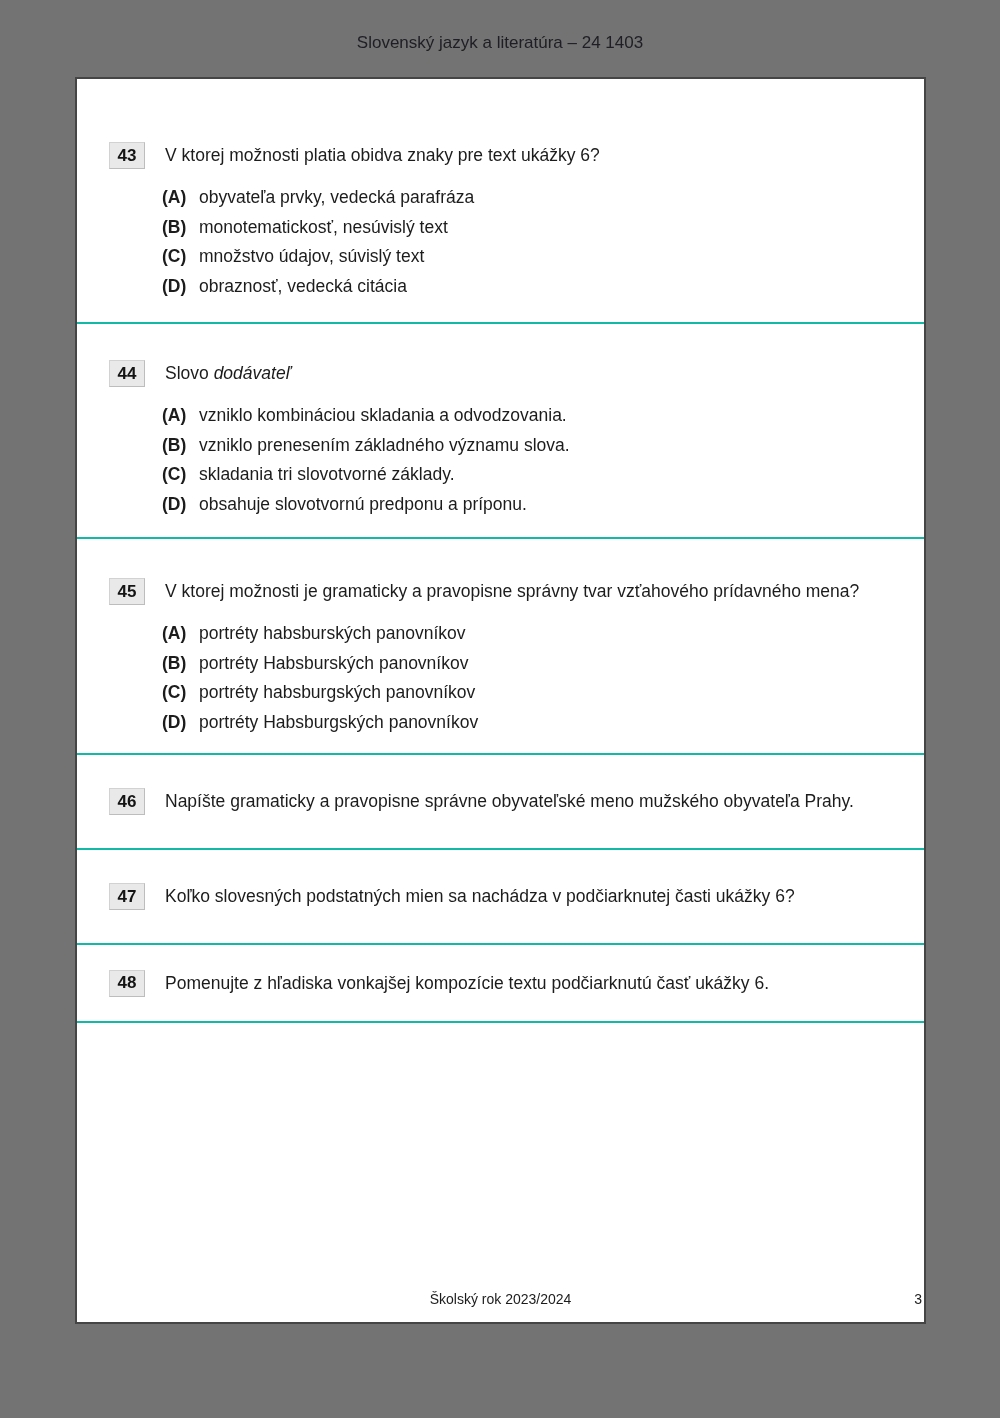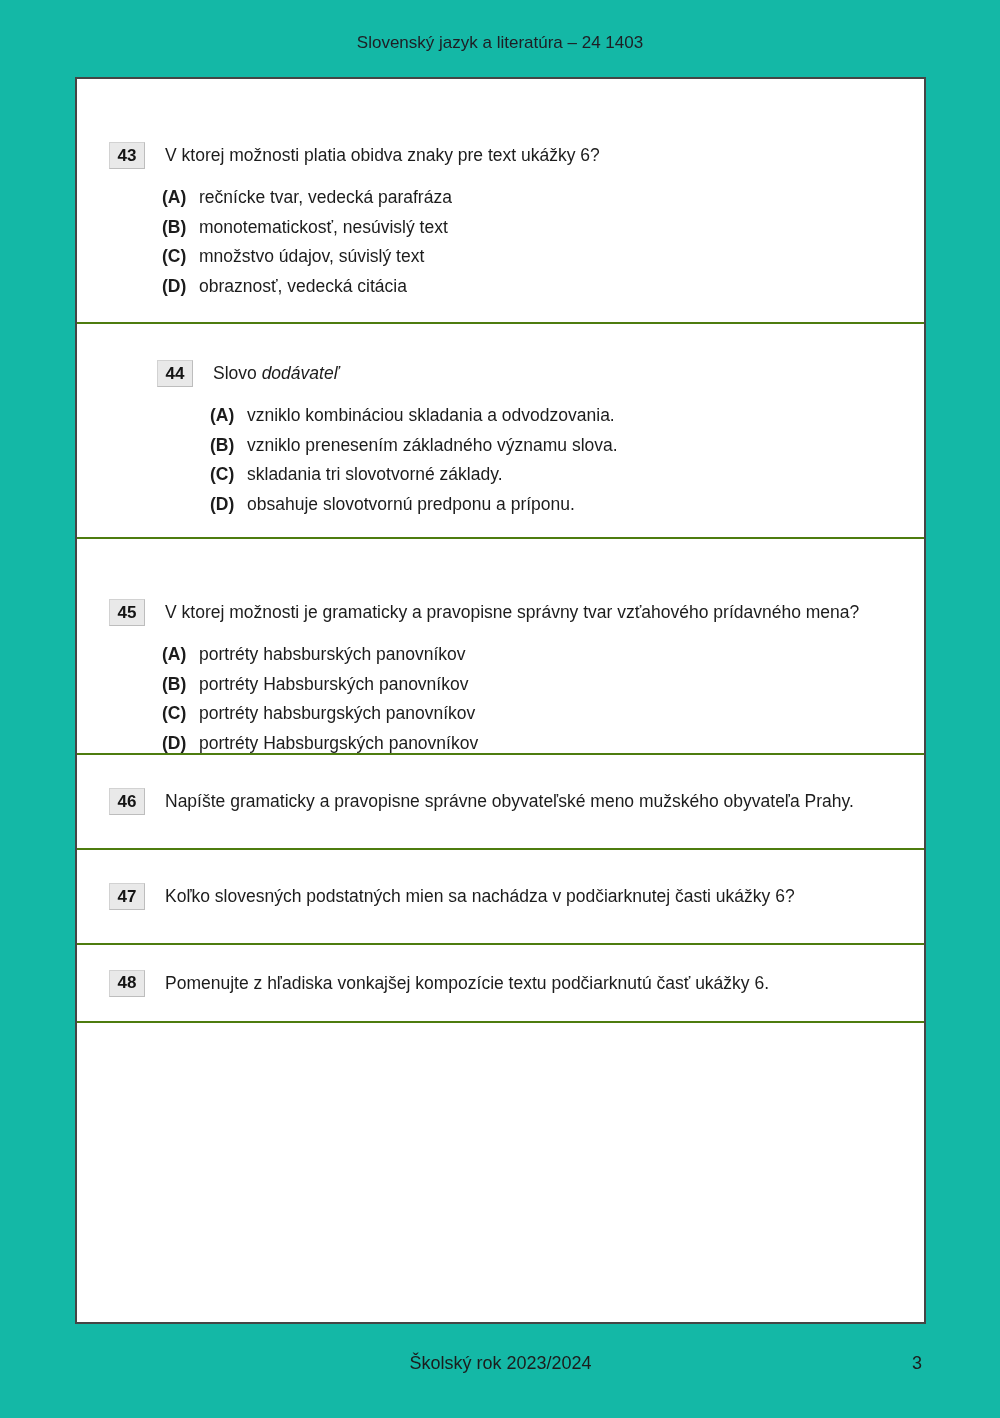--- a/index.html
+++ b/index.html
@@ -6,21 +6,21 @@
     margin: 0;
     padding: 0;
     background: #ffffff;
     font-family: "Liberation Sans", "DejaVu Sans", sans-serif;
     color: #1c1c1c;
   }
   .page {
     position: relative;
     width: 1000px;
     height: 1418px;
-    background: #14b8a6;
+    background: #737373;
     overflow: hidden;
   }
   .page-header {
     position: absolute;
     top: 33px;
     left: 0;
     width: 100%;
     text-align: center;
     font-size: 17px;
     color: #1e1e24;
@@ -32,29 +32,29 @@
     width: 851px;
     height: 1247px;
     border: 2px solid #454545;
     box-sizing: border-box;
     display: flex;
     flex-direction: column;
     background: #ffffff;
   }
   .q-row {
     box-sizing: border-box;
-    border-bottom: 2px solid #4d7c0f;
+    border-bottom: 2px solid #14b8a6;
   }
   .q-row.last {
     border-bottom: none;
     flex: 1 1 auto;
   }
   .q-row.h43 { height: 245px; padding-top: 63px; }
-  .q-row.h44 { height: 215px; padding-top: 36px; padding-left: 48px; }
-  .q-row.h45 { height: 216px; padding-top: 60px; }
+  .q-row.h44 { height: 215px; padding-top: 36px; }
+  .q-row.h45 { height: 216px; padding-top: 39px; }
   .q-row.short {
     height: 95px;
     display: flex;
     align-items: center;
   }
   .q-row.short.h48 { height: 78px; }
   .q-head {
     display: flex;
     align-items: center;
     padding-left: 32px;
@@ -89,24 +89,24 @@
     display: flex;
     line-height: 29.5px;
     font-size: 17.5px;
   }
   .opt-label {
     font-weight: bold;
     flex: 0 0 37px;
   }
   .page-footer {
     position: absolute;
-    top: 1353px;
+    top: 1291px;
     left: 75px;
     width: 851px;
-    font-size: 18px;
+    font-size: 14px;
   }
   .footer-center {
     width: 100%;
     text-align: center;
   }
   .footer-page-num {
     position: absolute;
     top: 0;
     right: 4px;
   }
@@ -121,21 +121,21 @@
   <div class="question-box">
 
     <div class="q-row h43">
       <div class="q-head">
         <div class="q-num">43</div>
         <div class="q-text">V ktorej možnosti platia obidva znaky pre text ukážky 6?</div>
       </div>
       <div class="options">
         <div class="option">
           <span class="opt-label">(A)</span>
-          <span>rečnícke tvar, vedecká parafráza</span>
+          <span>obyvateľa prvky, vedecká parafráza</span>
         </div>
         <div class="option">
           <span class="opt-label">(B)</span>
           <span>monotematickosť, nesúvislý text</span>
         </div>
         <div class="option">
           <span class="opt-label">(C)</span>
           <span>množstvo údajov, súvislý text</span>
         </div>
         <div class="option">

